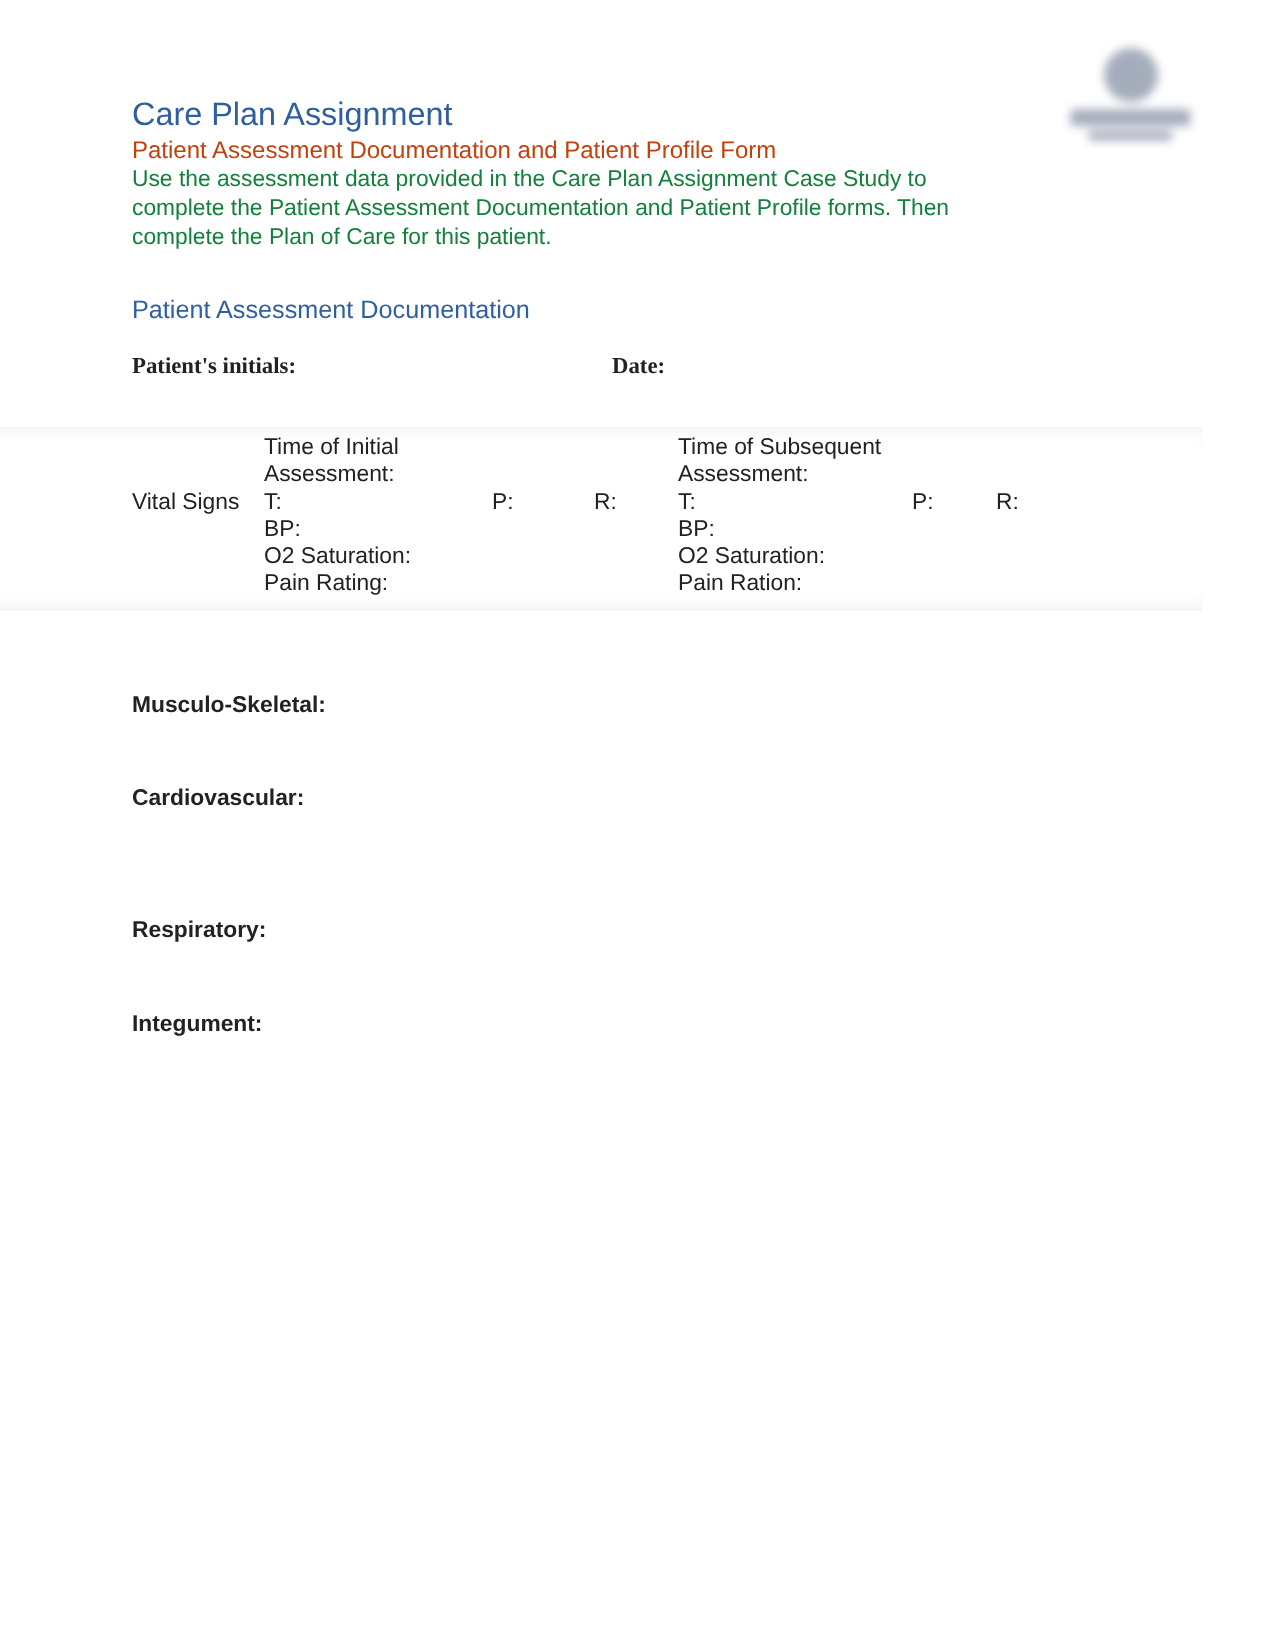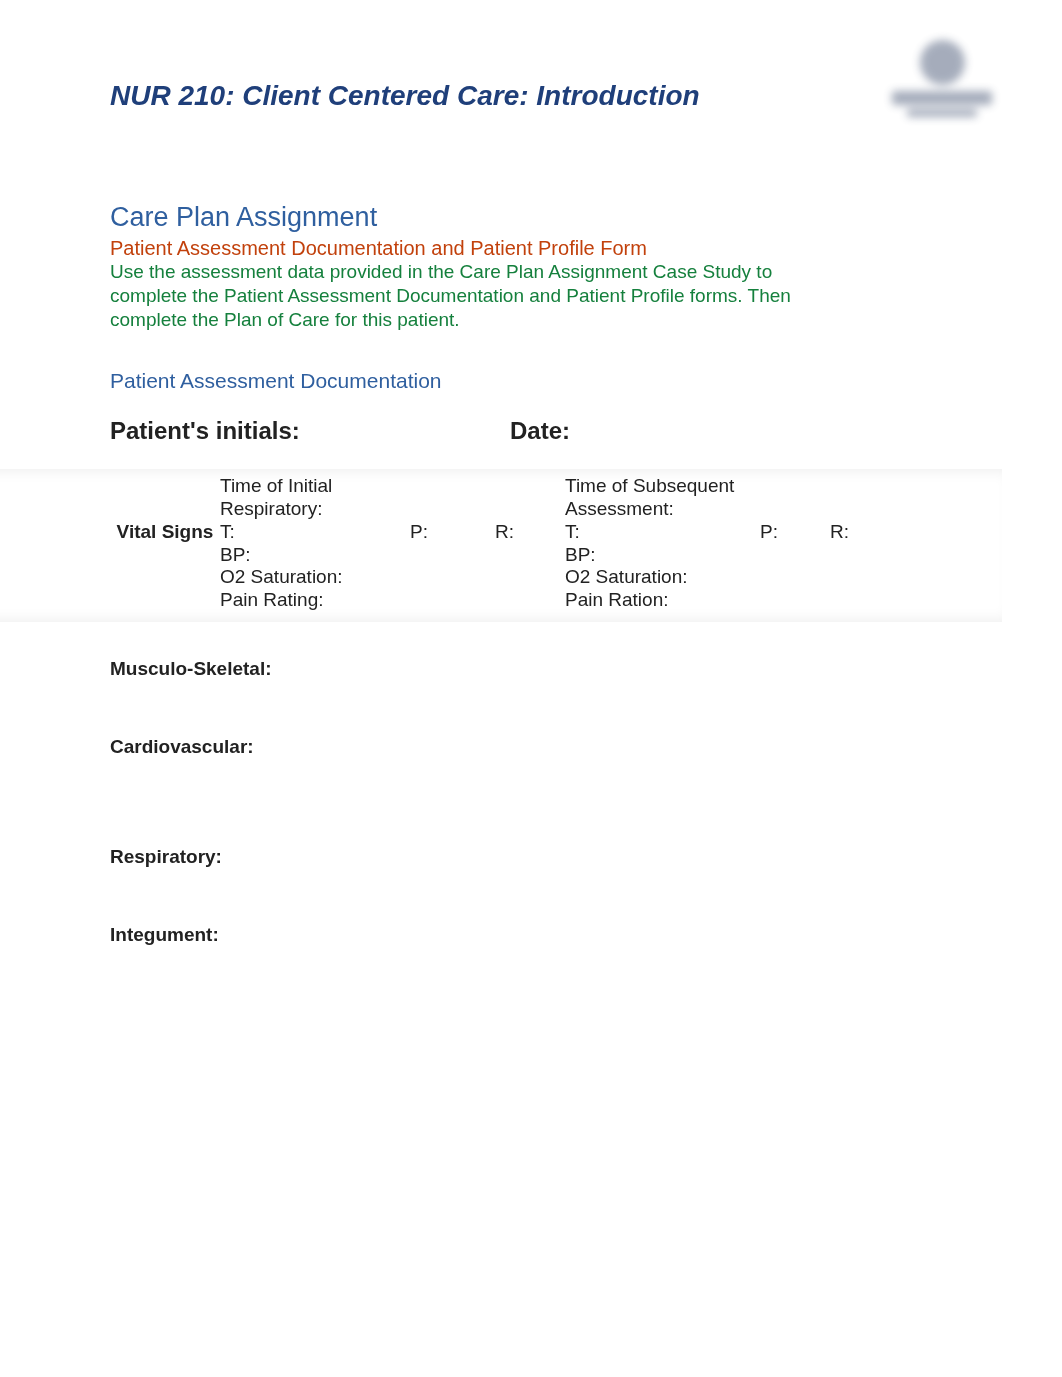--- a/index.html
+++ b/index.html
@@ -73,23 +73,24 @@
     max-width: 720px;
   }
   .h-section {
     font-size: 21px;
     color: #2f5f9f;
     font-weight: 400;
     margin-bottom: 24px;
   }
   .two-col-labels {
     display: flex;
-    font-size: 24px;
+    font-size: 19px;
     font-weight: bold;
-    margin-bottom: 24px;
+    margin-bottom: 39px;
+    font-family: Liberation Serif, serif;
   }
   .two-col-labels .left { width: 400px; }
   .two-col-labels .right { }
   .vitals-block {
     position: relative;
     display: flex;
     font-size: 19px;
     margin-left: -10px;
     margin-right: -20px;
     padding: 6px 0 10px 10px;
@@ -100,23 +101,22 @@
     top: 0; bottom: 0;
     left: -170px;
     right: -20px;
     pointer-events: none;
     box-shadow: inset 0 10px 14px -8px rgba(0,0,0,0.07),
                 inset 0 -10px 14px -8px rgba(0,0,0,0.07);
     filter: blur(0.3px);
   }
   .vs-label {
     width: 110px;
-    font-weight: bold;
+    font-weight: normal;
     padding-top: 46px;
-    text-align: center;
   }
   .vs-col {
     width: 190px;
   }
   .vs-small {
     width: 85px;
     padding-top: 46px;
   }
   .vs-small2 {
     width: 70px;
@@ -138,38 +138,37 @@
 <body>
 
 <div class="logo">
   <div class="logo-circle"></div>
   <div class="logo-text"></div>
   <div class="logo-text2"></div>
 </div>
 
 <div class="page">
 
-  <div class="course-title">NUR 210: Client Centered Care: Introduction</div>
 
   <div class="h-assignment">Care Plan Assignment</div>
   <div class="h-subtitle">Patient Assessment Documentation and Patient Profile Form</div>
   <div class="instructions">Use the assessment data provided in the Care Plan Assignment Case Study to complete the Patient Assessment Documentation and Patient Profile forms. Then complete the Plan of Care for this patient.</div>
 
   <div class="h-section">Patient Assessment Documentation</div>
 
   <div class="two-col-labels">
     <div class="left">Patient's initials:</div>
     <div class="right">Date:</div>
   </div>
 
   <div class="vitals-block">
     <div class="vs-label">Vital Signs</div>
 
     <div class="vs-col">
-      <div class="vs-line">Time of Initial Respiratory:</div>
+      <div class="vs-line">Time of Initial Assessment:</div>
       <div class="vs-line">T:</div>
       <div class="vs-line">BP:</div>
       <div class="vs-line">O2 Saturation:</div>
       <div class="vs-line">Pain Rating:</div>
     </div>
 
     <div class="vs-small">P:</div>
     <div class="vs-small2">R:</div>
 
     <div class="vs-col2">
@@ -177,18 +176,18 @@
       <div class="vs-line">T:</div>
       <div class="vs-line">BP:</div>
       <div class="vs-line">O2 Saturation:</div>
       <div class="vs-line">Pain Ration:</div>
     </div>
 
     <div class="vs-smallr1">P:</div>
     <div class="vs-smallr2">R:</div>
   </div>
 
-  <div class="assess-label" style="margin-top:36px;">Musculo-Skeletal:</div>
+  <div class="assess-label" style="margin-top:68px;">Musculo-Skeletal:</div>
   <div class="assess-label" style="margin-top:56px;">Cardiovascular:</div>
   <div class="assess-label" style="margin-top:88px;">Respiratory:</div>
   <div class="assess-label" style="margin-top:56px;">Integument:</div>
 
 </div>
 
 </body></html>

